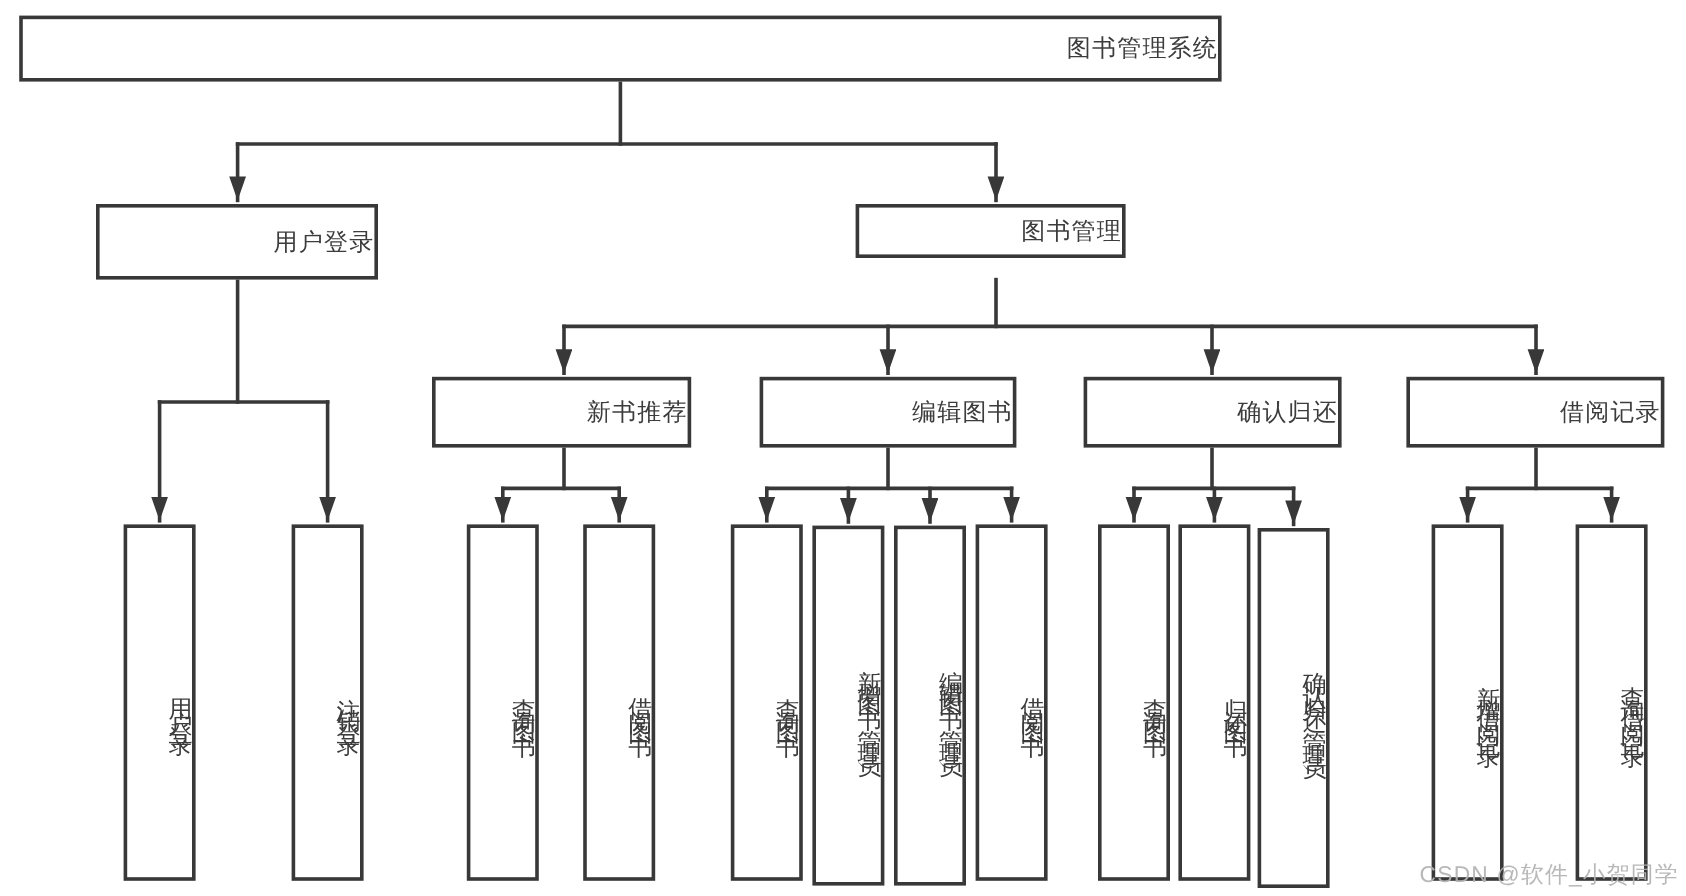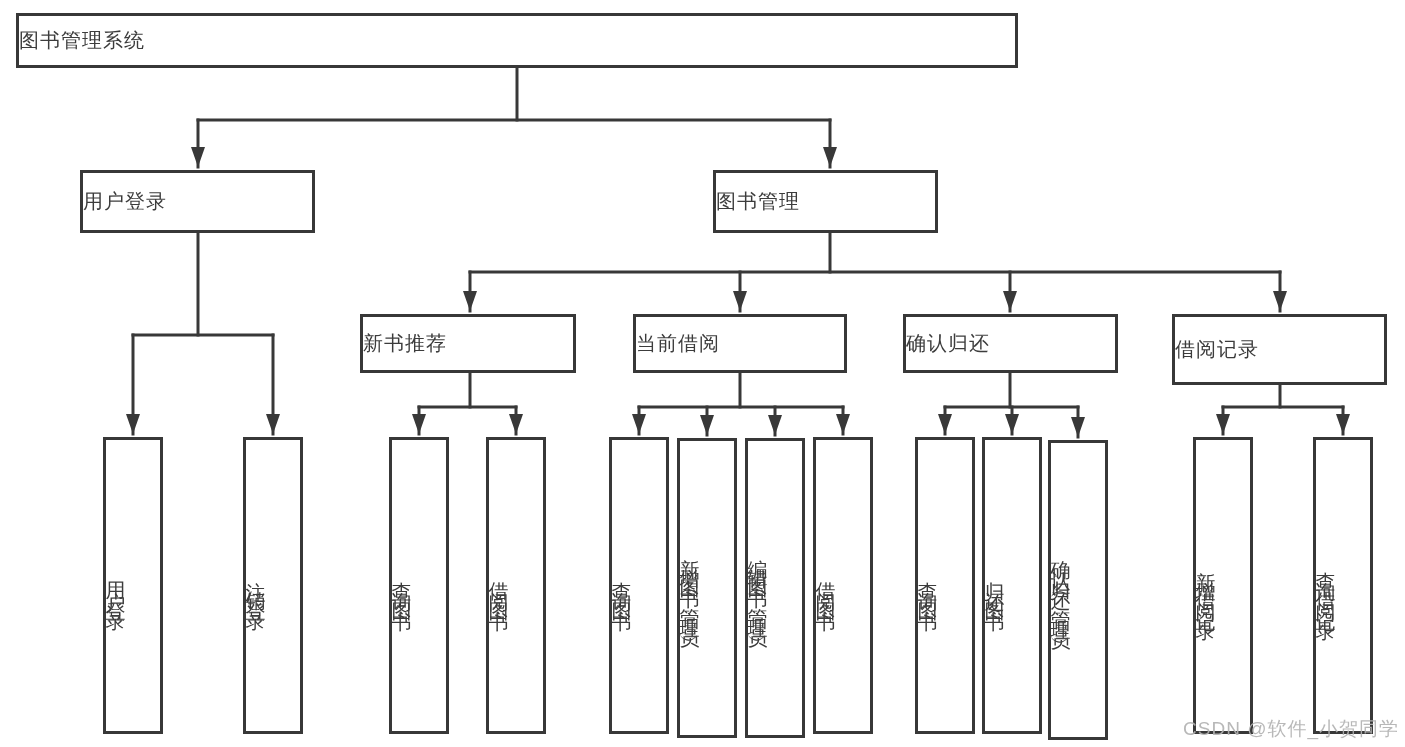--- a/index.html
+++ b/index.html
@@ -12,21 +12,21 @@
     color:#3c3c3c;
   }
   .connectors{position:absolute;left:0;top:0;z-index:1;}
   .box{
     position:absolute;
     box-sizing:border-box;
     background:#ffffff;
     border:3px solid #383838;
     display:flex;
     align-items:center;
-    justify-content:flex-start;
+    justify-content:flex-end;
     z-index:2;
   }
   .hlabel{
     font-size:20px;
     letter-spacing:1px;
     white-space:nowrap;
   }
   .vtext{
     writing-mode:vertical-rl;
     text-orientation:mixed;
@@ -101,41 +101,41 @@
     </g>
   </svg>
 
   <div class="box" style="left:16px;top:13px;width:1002px;height:55px">
     <span class="hlabel">图书管理系统</span>
   </div>
 
   <div class="box" style="left:80px;top:170px;width:235px;height:63px">
     <span class="hlabel">用户登录</span>
   </div>
-  <div class="box" style="left:713px;top:170px;width:225px;height:63px">
+  <div class="box" style="left:713px;top:170px;width:225px;height:45px">
     <span class="hlabel">图书管理</span>
   </div>
 
   <div class="box" style="left:103px;top:437px;width:60px;height:297px">
     <span class="vtext">用户登录</span>
   </div>
   <div class="box" style="left:243px;top:437px;width:60px;height:297px">
     <span class="vtext">注销登录</span>
   </div>
 
   <div class="box" style="left:360px;top:314px;width:216px;height:59px">
     <span class="hlabel">新书推荐</span>
   </div>
   <div class="box" style="left:633px;top:314px;width:214px;height:59px">
-    <span class="hlabel">当前借阅</span>
+    <span class="hlabel">编辑图书</span>
   </div>
   <div class="box" style="left:903px;top:314px;width:215px;height:59px">
     <span class="hlabel">确认归还</span>
   </div>
-  <div class="box" style="left:1172px;top:314px;width:215px;height:71px">
+  <div class="box" style="left:1172px;top:314px;width:215px;height:59px">
     <span class="hlabel">借阅记录</span>
   </div>
 
   <div class="box" style="left:389px;top:437px;width:60px;height:297px">
     <span class="vtext">查询图书</span>
   </div>
   <div class="box" style="left:486px;top:437px;width:60px;height:297px">
     <span class="vtext">借阅图书</span>
   </div>
 

